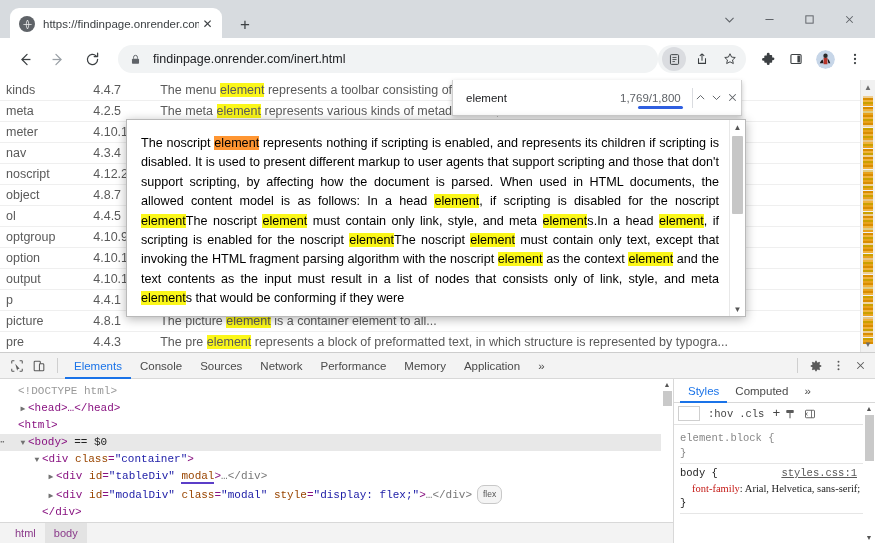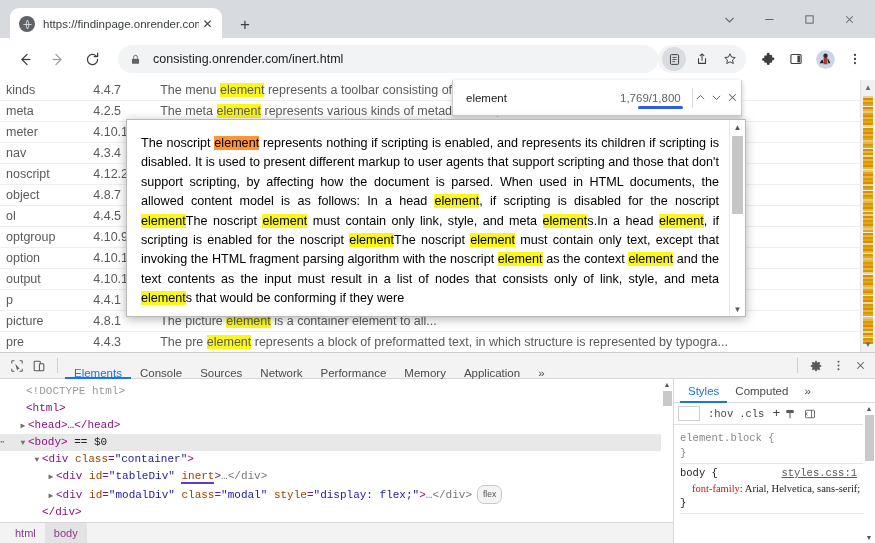--- a/index.html
+++ b/index.html
@@ -96,30 +96,30 @@
 
   
   .devtools{ position:absolute; left:0; top:352px; width:875px; height:191px; background:#fff;
     border-top:1px solid #cdcdcd; }
   .dt-tabs{ display:flex; align-items:center; height:26px; background:#f3f3f3;
     border-bottom:1px solid #d8d8d8; padding-left:6px; }
   .dt-ibtn{ width:22px; height:22px; display:flex; align-items:center; justify-content:center;
     color:#5a5a5a; }
   .dt-vsep{ width:1px; height:15px; background:#cfcfcf; margin:0 7px; }
   .dt-tab{ font-size:11.5px; color:#4a4a4a; padding:0 9px; height:26px;
-    display:flex; align-items:flex-end; white-space:nowrap; }
+    display:flex; align-items:center; white-space:nowrap; }
   .dt-tab.sel{ color:#1a73e8; box-shadow:inset 0 -2px 0 #1a73e8; }
   .dt-tab .lab-icon{ margin-left:5px; font-size:10px; }
   .dt-right{ margin-left:auto; display:flex; align-items:center; padding-right:4px;}
 
   .dt-split{ position:absolute; top:26px; left:0; right:0; bottom:0; display:flex; }
   .dt-left{ width:674px; position:relative; border-right:1px solid #d8d8d8; background:#fff;}
   .dom{ font-family:"Liberation Mono", monospace; font-size:11px; line-height:17px;
     color:#222; padding:4px 0 0 0; }
-  .dom .row{ padding-left:16px; white-space:nowrap; position:relative; }
+  .dom .row{ padding-left:8px; white-space:nowrap; position:relative; }
   .dom .row.sel{ background:#e8e8e8; }
   .tagname{ color:#881280; }
   .attrname{ color:#994500; }
   .attrval{ color:#1a1aa6; }
   .punc{ color:#881280; }
   .comment{ color:#999; }
   .dollar{ color:#222; }
   .tw{ display:inline-block; width:10px; color:#727272; font-size:8px; text-align:center;}
   .ellipsis{ color:#777; }
   .inert-u{ border-bottom:2px solid #5b3ec8; }
@@ -223,21 +223,21 @@
         </svg>
     </div>
 
     <div class="omnibox">
       <span class="omni-lock">
         <svg width="11" height="11" viewBox="0 0 14 14">
             <rect x="2.5" y="6" width="9" height="6.5" rx="1" fill="#5f6368"></rect>
             <path d="M4.5 6V4.2a2.5 2.5 0 0 1 5 0V6" stroke="#5f6368" stroke-width="1.2" fill="none"></path>
           </svg>
       </span>
-      <span class="omni-url">consisting.onrender.com/inert.html</span>
+      <span class="omni-url">findinpage.onrender.com/inert.html</span>
     </div>
 
     <div class="tb-right">
       <div class="pill">
         <div class="tb-icon active">
           <svg width="13" height="13" viewBox="0 0 16 16">
               <rect x="3" y="2" width="10" height="12" rx="1.2" stroke="#3c4043" stroke-width="1.2" fill="none"></rect>
               <path d="M5.5 5.5h5M5.5 8h5M5.5 10.5h3" stroke="#3c4043" stroke-width="1"></path>
             </svg>
         </div>
@@ -573,34 +573,34 @@
       </div>
     </div>
 
     <div class="dt-split">
 
       <div class="dt-left">
         <div class="dom">
           <div class="row">
             <span class="tw"></span><span class="comment">&lt;!DOCTYPE html&gt;</span>
           </div>
+          <div class="row" style="padding-left:18px;">
+            <span class="tw">▶</span><span class="tagname">&lt;head&gt;…&lt;/head&gt;</span>
+          </div>
           <div class="row">
             <span class="tw"></span><span class="tagname">&lt;html&gt;</span>
           </div>
-          <div class="row" style="padding-left:18px;">
-            <span class="tw">▶</span><span class="tagname">&lt;head&gt;…&lt;/head&gt;</span>
-          </div>
           <div class="row sel" style="padding-left:18px;">
             <span class="dots">⋯</span><span class="tw">▼</span><span class="tagname">&lt;body&gt;</span><span class="dollar"> == $0</span>
           </div>
           <div class="row" style="padding-left:32px;">
             <span class="tw">▼</span><span class="punc">&lt;</span><span class="tagname">div</span> <span class="attrname">class</span><span class="punc">=</span><span class="attrval">"container"</span><span class="punc">&gt;</span>
           </div>
           <div class="row" style="padding-left:46px;">
-            <span class="tw">▶</span><span class="punc">&lt;</span><span class="tagname">div</span> <span class="attrname">id</span><span class="punc">=</span><span class="attrval">"tableDiv"</span> <span class="attrname inert-u">inert</span><span class="punc">&gt;</span><span class="ellipsis">…&lt;/div&gt;</span>
+            <span class="tw">▶</span><span class="punc">&lt;</span><span class="tagname">div</span> <span class="attrname">id</span><span class="punc">=</span><span class="attrval">"tableDiv"</span> <span class="attrname inert-u">modal</span><span class="punc">&gt;</span><span class="ellipsis">…&lt;/div&gt;</span>
           </div>
           <div class="row" style="padding-left:46px;">
             <span class="tw">▶</span><span class="punc">&lt;</span><span class="tagname">div</span> <span class="attrname">id</span><span class="punc">=</span><span class="attrval">"modalDiv"</span> <span class="attrname">class</span><span class="punc">=</span><span class="attrval">"modal"</span> <span class="attrname">style</span><span class="punc">=</span><span class="attrval">"display: flex;"</span><span class="punc">&gt;</span><span class="ellipsis">…&lt;/div&gt;</span><span class="badge-flex">flex</span>
           </div>
           <div class="row" style="padding-left:32px;">
             <span class="tw"></span><span class="tagname">&lt;/div&gt;</span>
           </div>
         </div>
 
         <div class="dt-scroll">

